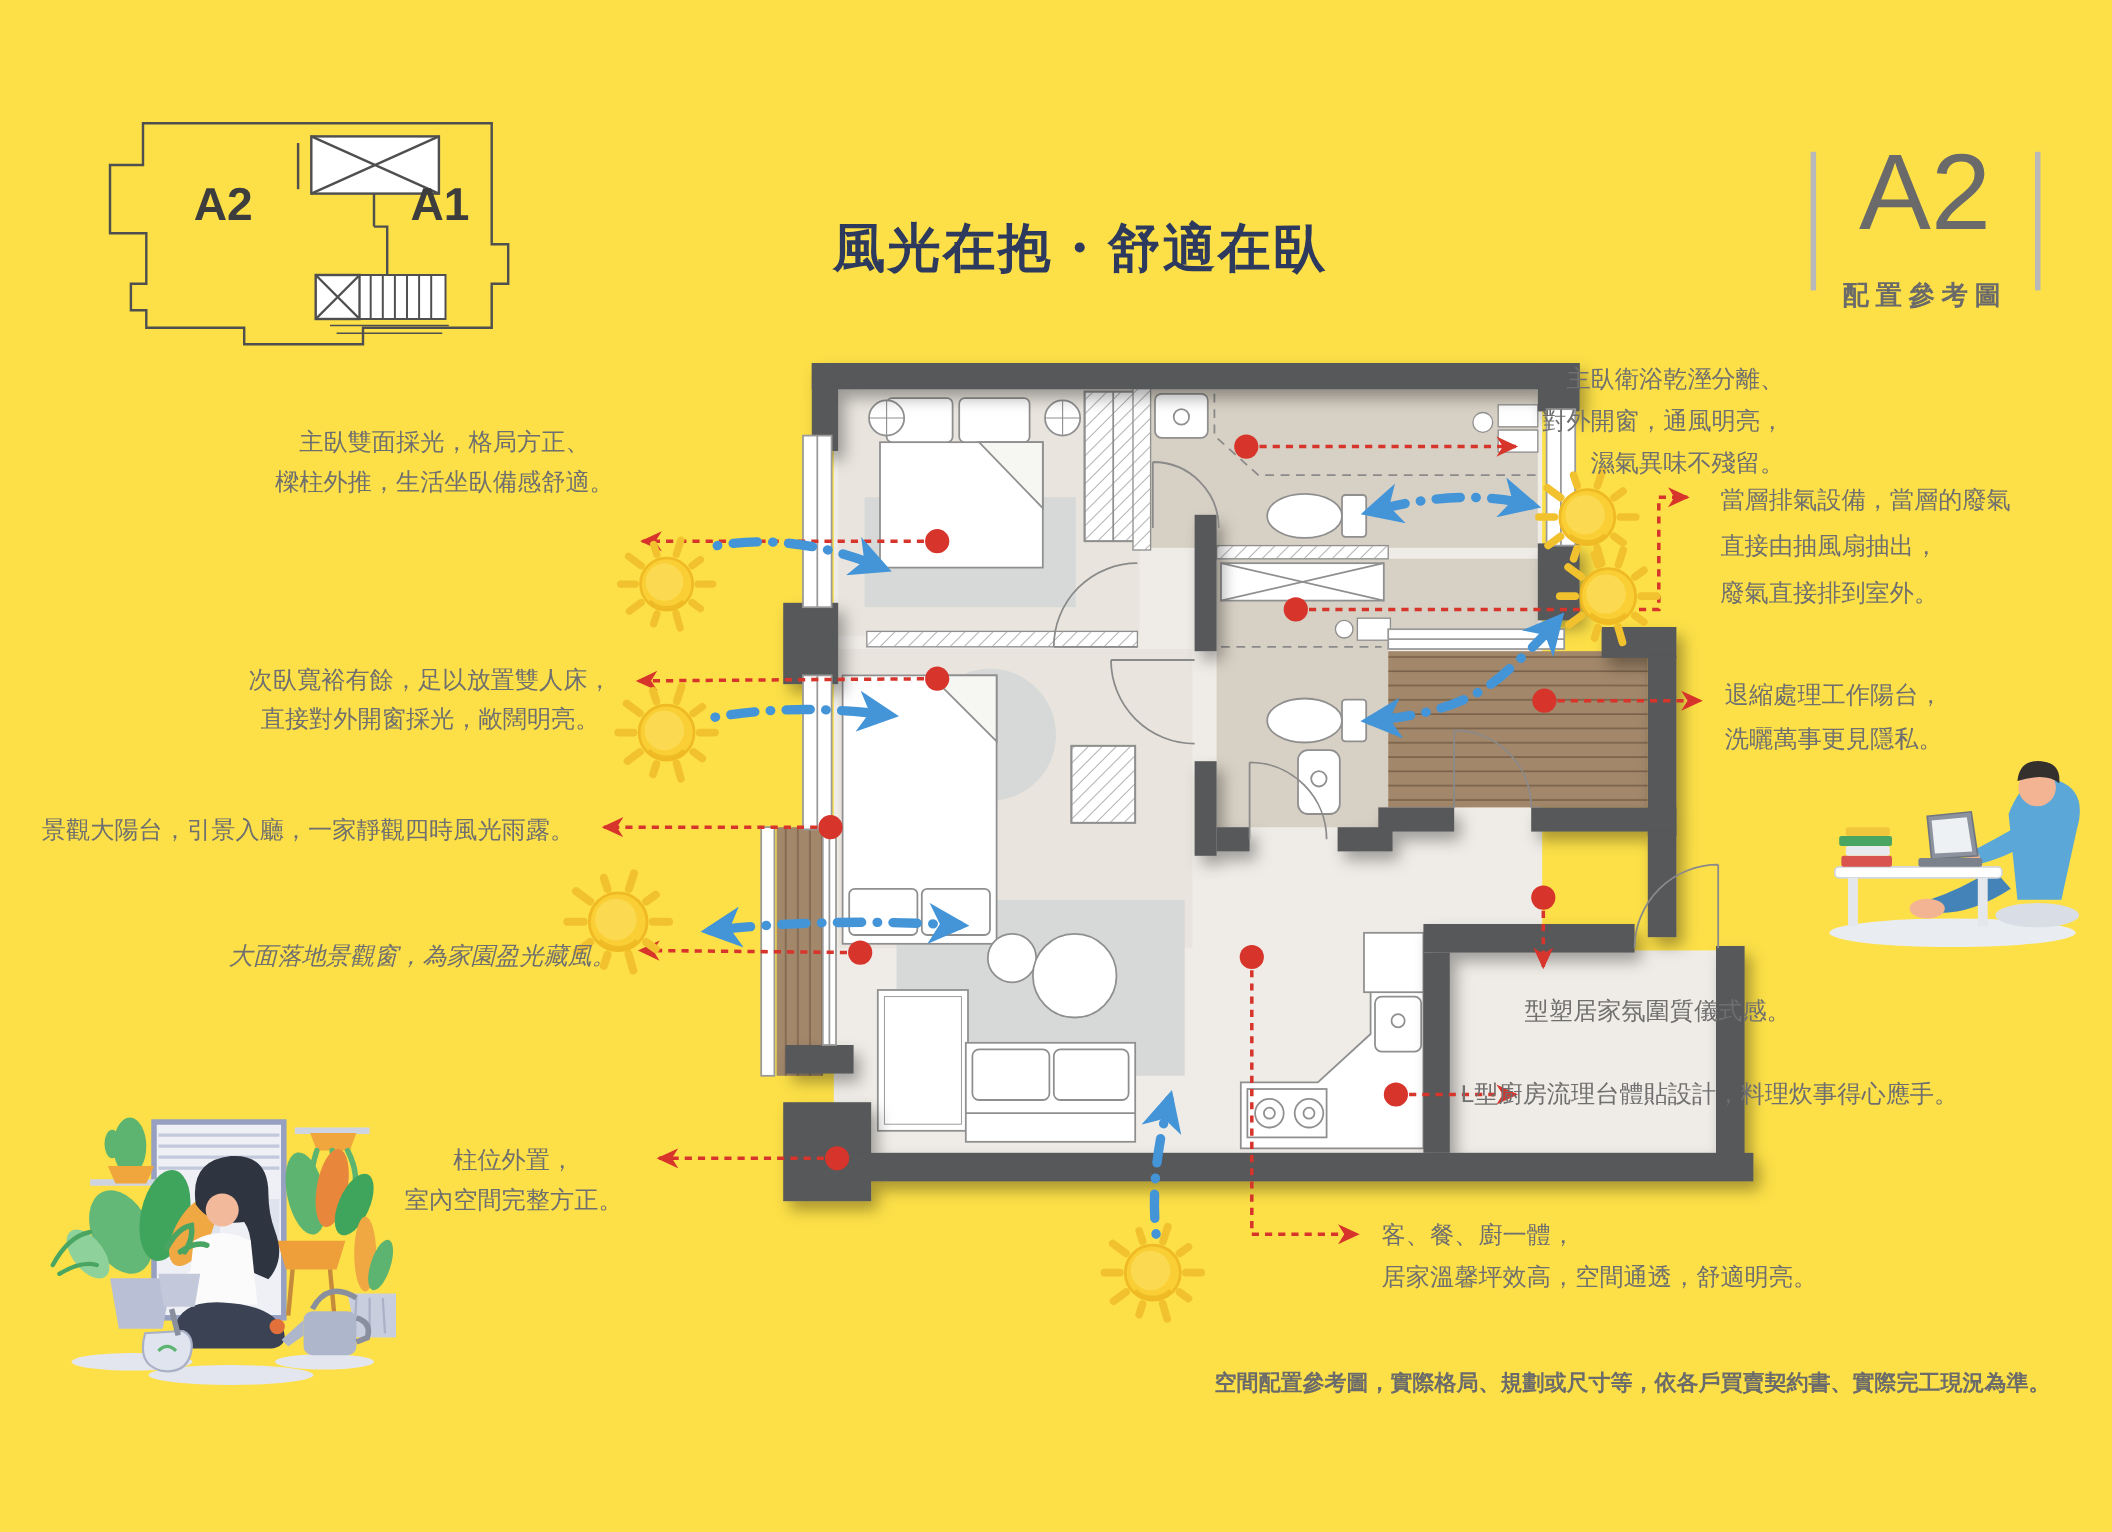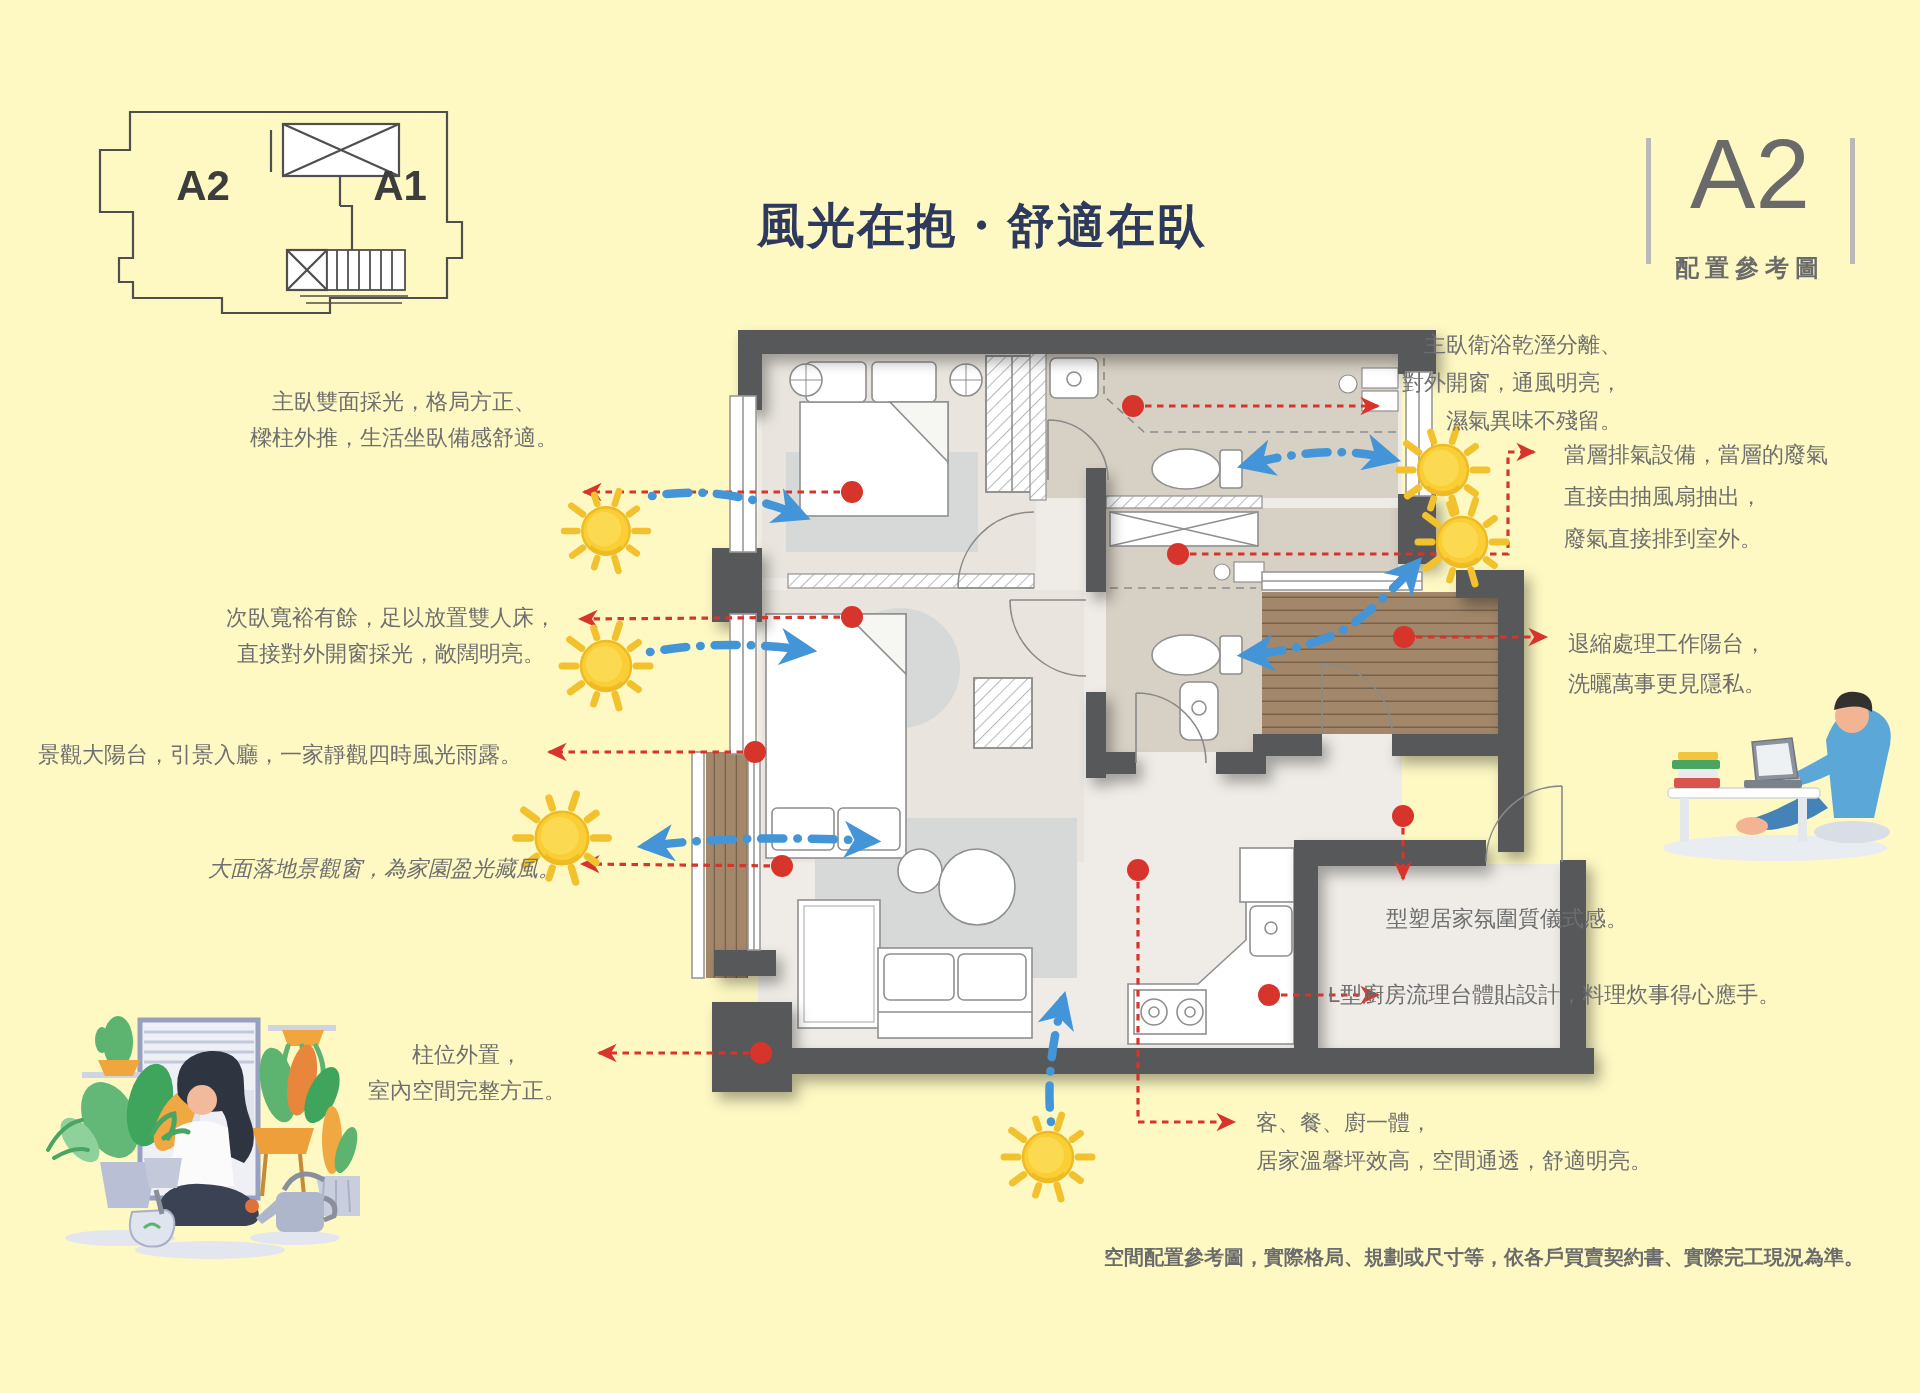--- a/index.html
+++ b/index.html
@@ -1,16 +1,16 @@
 <!DOCTYPE html>
 <html><head>
 <meta charset="utf-8">
 <style>
   html,body{margin:0;padding:0;background:#ffffff;}
-  .canvas{position:relative;width:1920px;height:1393px;background:#fef9c3;overflow:hidden;
+  .canvas{position:relative;width:1920px;height:1393px;background:#fde047;overflow:hidden;
           font-family:"Liberation Sans","DejaVu Sans",sans-serif;}
   svg{position:absolute;left:0;top:0;}
   .ann{position:absolute;color:#6f6f6f;font-size:22px;line-height:36px;white-space:nowrap;}
   .ann.r{text-align:center;}
   .title{position:absolute;left:632px;top:194px;width:700px;text-align:center;
          font-family:"Liberation Serif","DejaVu Serif",serif;font-weight:700;
          font-size:48px;letter-spacing:2px;color:#2d3a5d;}
   .kp-label{position:absolute;font-size:42px;font-weight:700;color:#3d3d3d;width:110px;text-align:center;}
   .badge-bar{position:absolute;width:5px;height:126px;background:#b9b9b9;top:138px;}
   .badge-code{position:absolute;left:1652px;top:118px;width:196px;text-align:center;
@@ -441,21 +441,21 @@
 <div class="ann" style="left:1402px;top:326px;line-height:38px;text-align:right;">
   <div>主臥衛浴乾溼分離、</div>
   <div>對外開窗，通風明亮，</div>
   <div>濕氣異味不殘留。</div>
 </div>
 <div class="ann" style="left:1564px;top:434px;line-height:42px;">
   <div>當層排氣設備，當層的廢氣</div>
   <div>直接由抽風扇抽出，</div>
   <div>廢氣直接排到室外。</div>
 </div>
-<div class="ann" style="left:1568px;top:612px;line-height:40px;margin-top:12px;">
+<div class="ann" style="left:1568px;top:612px;line-height:40px;">
   <div>退縮處理工作陽台，</div>
   <div>洗曬萬事更見隱私。</div>
 </div>
 <div class="ann" style="left:1386px;top:901px;">
   <div>型塑居家氛圍質儀式感。</div>
 </div>
 <div class="ann" style="left:1328px;top:977px;">
   <div>L型廚房流理台體貼設計，料理炊事得心應手。</div>
 </div>
 <div class="ann" style="left:1256px;top:1104px;line-height:38px;">

